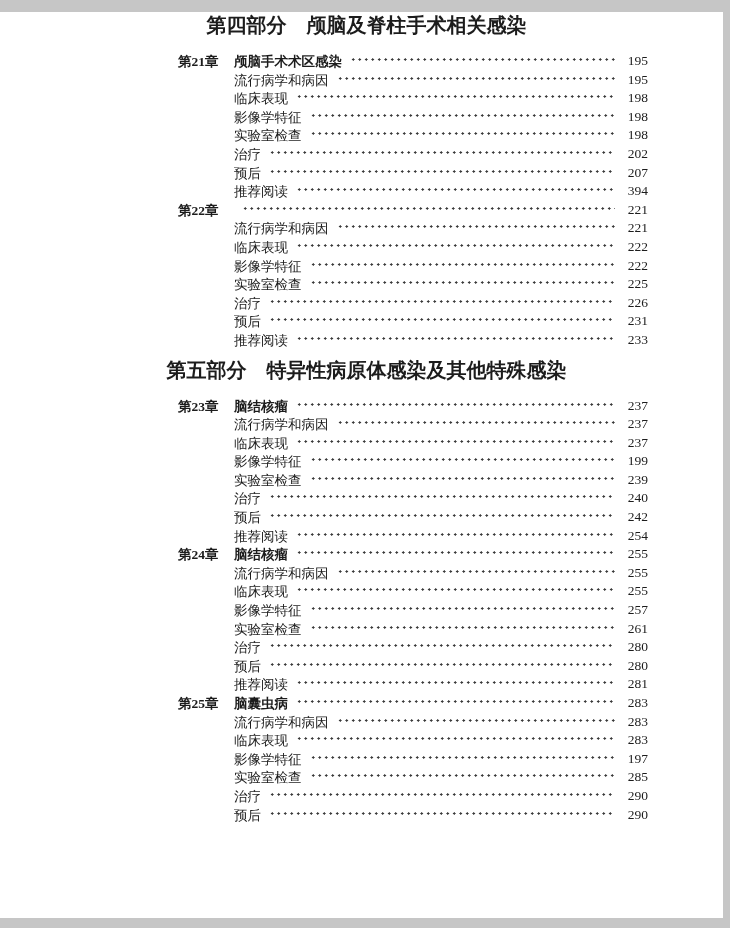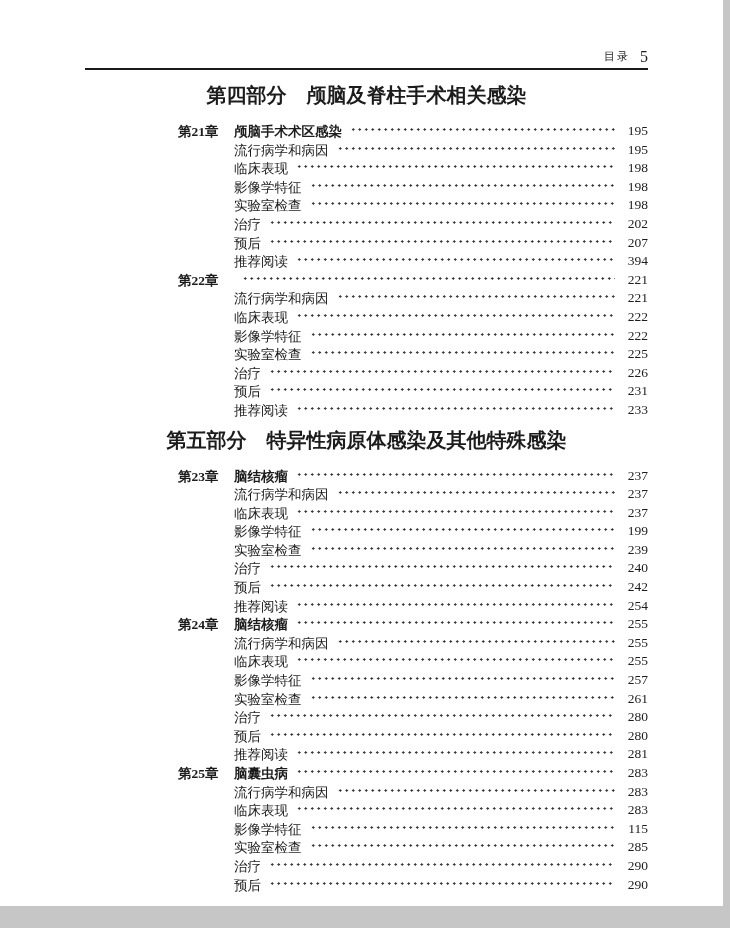--- a/index.html
+++ b/index.html
@@ -70,23 +70,20 @@
   .pg {
     flex: 0 0 auto;
     min-width: 28px;
     text-align: right;
   }
 </style>
 </head>
 <body>
 
 <div class="page">
-  <div class="header">
-    <span class="hdr-label">目录</span><span class="hdr-page">5</span>
-  </div>
   <div class="content" id="toc-root">
       <div class="part">
         <div class="part-title">第四部分　颅脑及脊柱手术相关感染</div>
         <div class="row chapter">
           <span class="ch-label">第21章</span>
           <span class="ch-title">颅脑手术术区感染</span>
           <span class="leader"></span>
           <span class="pg">195</span>
         </div>
         <div class="row section">
@@ -261,21 +258,21 @@
           <span class="pg">283</span>
         </div>
         <div class="row section">
           <span class="sec-title">临床表现</span>
           <span class="leader"></span>
           <span class="pg">283</span>
         </div>
         <div class="row section">
           <span class="sec-title">影像学特征</span>
           <span class="leader"></span>
-          <span class="pg">115</span>
+          <span class="pg">197</span>
         </div>
         <div class="row section">
           <span class="sec-title">实验室检查</span>
           <span class="leader"></span>
           <span class="pg">285</span>
         </div>
         <div class="row section">
           <span class="sec-title">治疗</span>
           <span class="leader"></span>
           <span class="pg">290</span>

